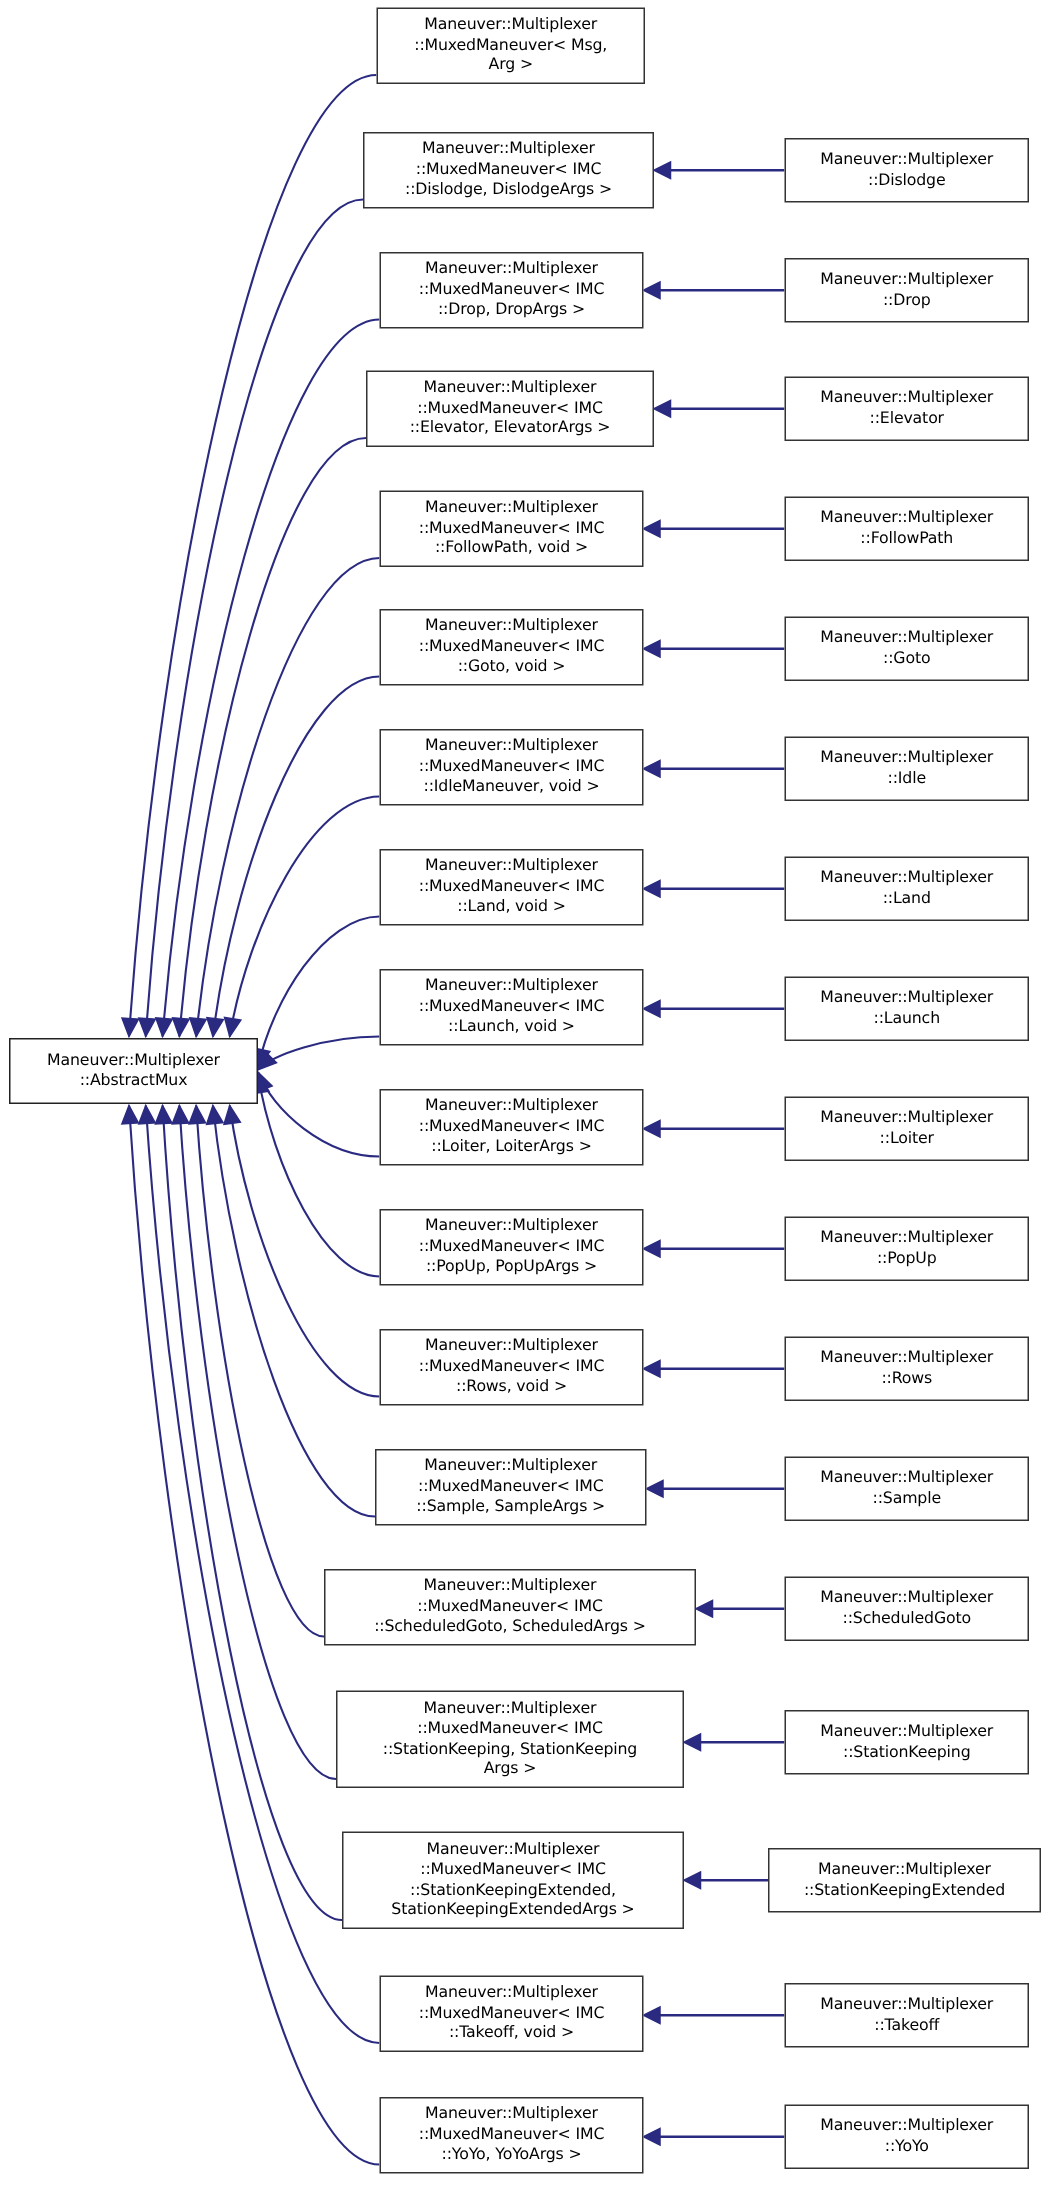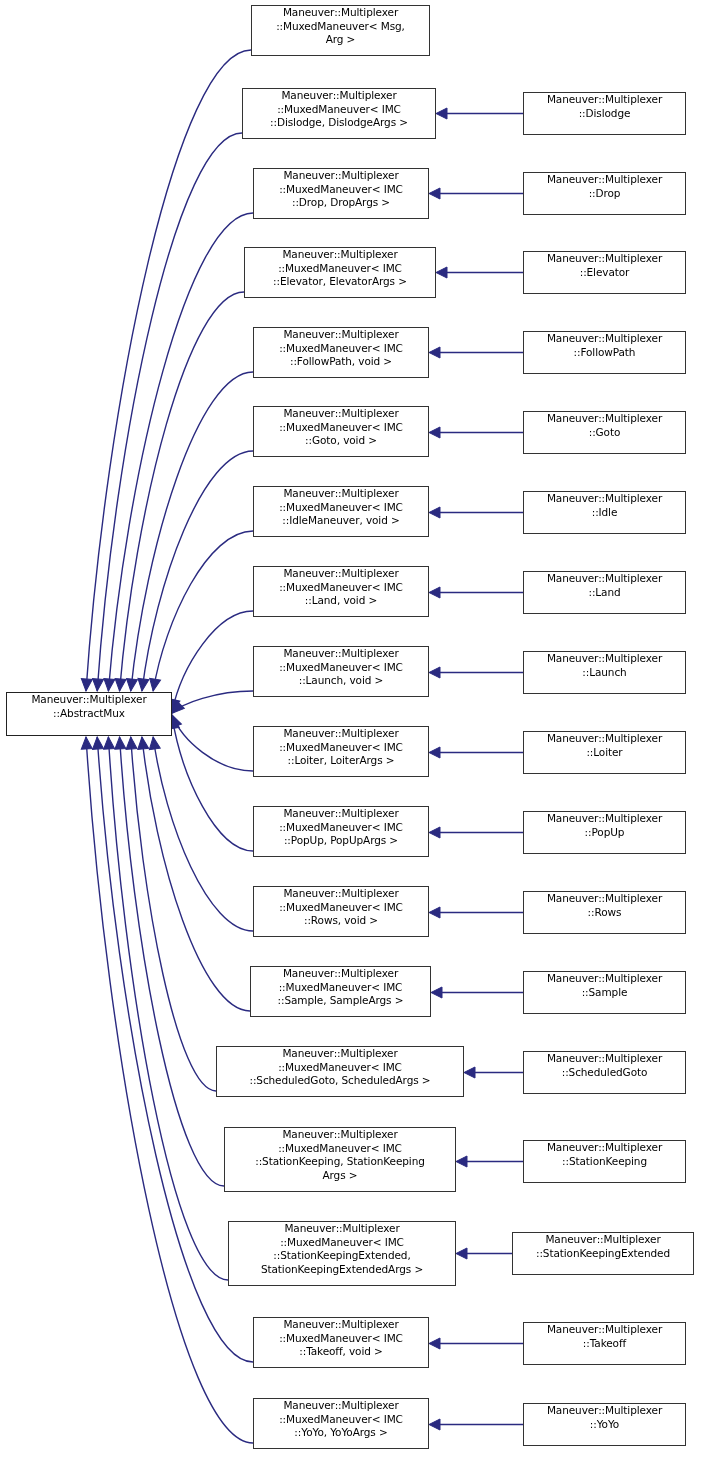--- a/index.html
+++ b/index.html
@@ -22,20 +22,21 @@
     width: 704px;
     height: 1457px;
     pointer-events: none;
   }
   .node {
     position: absolute;
     box-sizing: border-box;
     border: 1px solid #333333;
     background: #ffffff;
     display: flex;
+    align-items: center;
     justify-content: center;
     text-align: center;
     color: #000000;
     font-size: 10.5px;
     line-height: 13.5px;
     letter-spacing: -0.1px;
     white-space: pre-line;
     z-index: 2;
   }
   .node .label {

